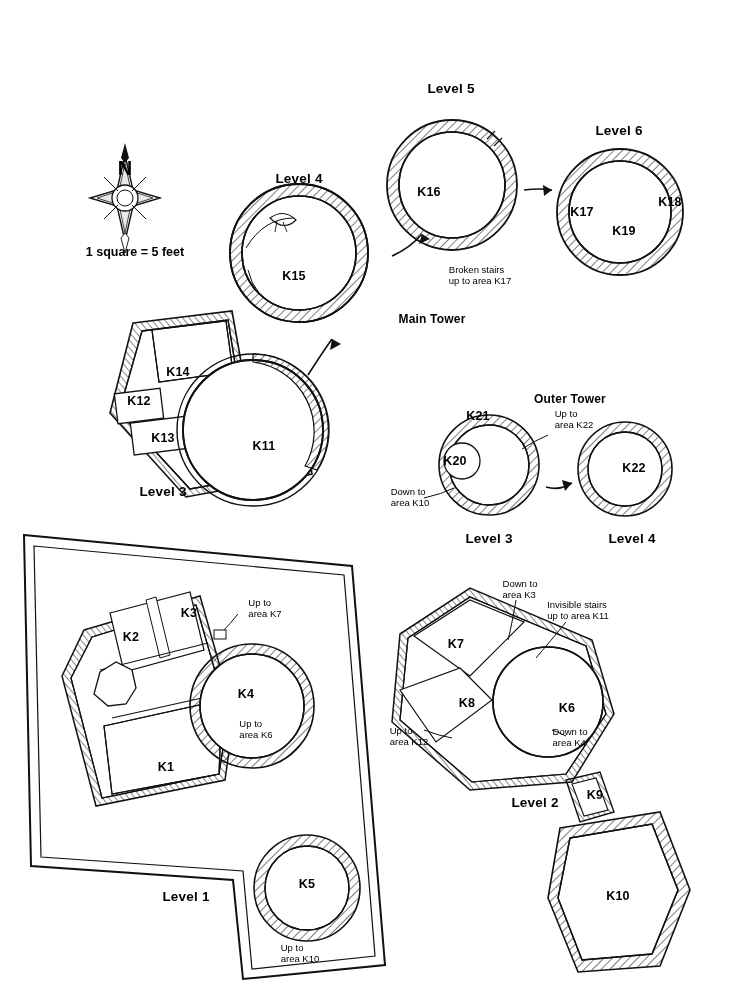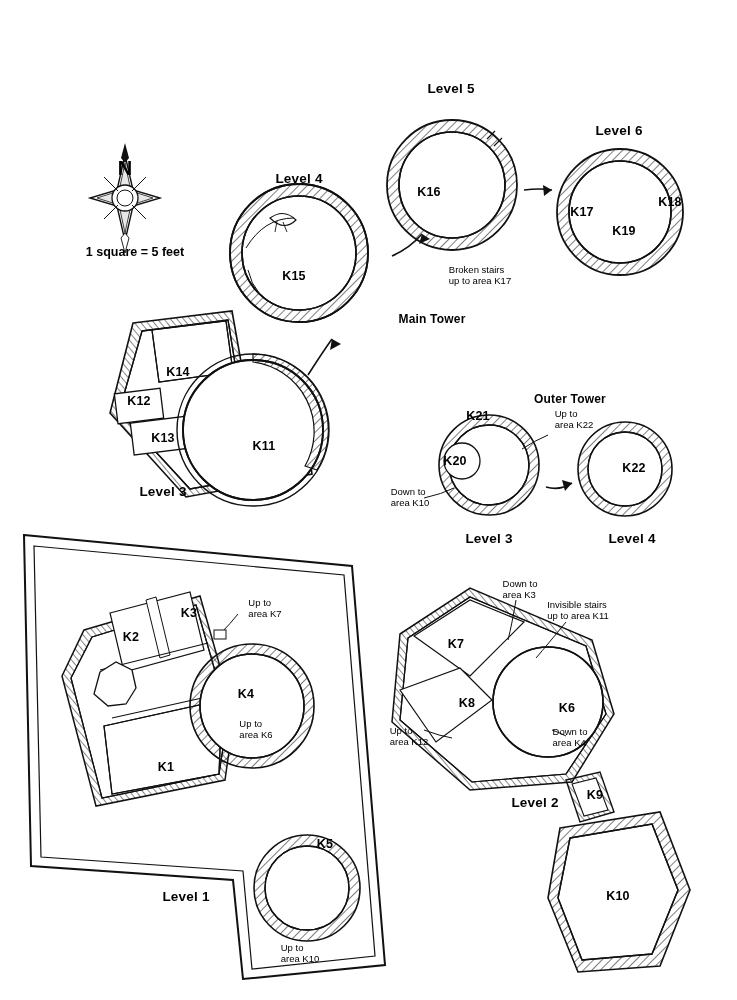--- a/index.html
+++ b/index.html
@@ -401,21 +401,21 @@
   <div class="lbl room-label centered" style="left:139px; top:401px;">K12</div>
   <div class="lbl room-label centered" style="left:163px; top:438px;">K13</div>
   <div class="lbl room-label centered" style="left:264px; top:446px;">K11</div>
   <div class="lbl room-label centered" style="left:478px; top:416px;">K21</div>
   <div class="lbl room-label centered" style="left:455px; top:461px;">K20</div>
   <div class="lbl room-label centered" style="left:634px; top:468px;">K22</div>
   <div class="lbl room-label centered" style="left:189px; top:613px;">K3</div>
   <div class="lbl room-label centered" style="left:131px; top:637px;">K2</div>
   <div class="lbl room-label centered" style="left:246px; top:694px;">K4</div>
   <div class="lbl room-label centered" style="left:166px; top:767px;">K1</div>
-  <div class="lbl room-label centered" style="left:307px; top:844px;margin-left:18px;">K5</div>
+  <div class="lbl room-label centered" style="left:307px; top:884px;">K5</div>
   <div class="lbl room-label centered" style="left:456px; top:644px;">K7</div>
   <div class="lbl room-label centered" style="left:467px; top:703px;">K8</div>
   <div class="lbl room-label centered" style="left:567px; top:708px;">K6</div>
   <div class="lbl room-label centered" style="left:595px; top:795px;">K9</div>
   <div class="lbl room-label centered" style="left:618px; top:896px;">K10</div>
 
   <div class="lbl note centered" style="left:480px; top:275px; white-space:pre-line;">Broken stairs
 up to area K17</div>
   <div class="lbl note centered" style="left:574px; top:419px; white-space:pre-line;">Up to
 area K22</div>

